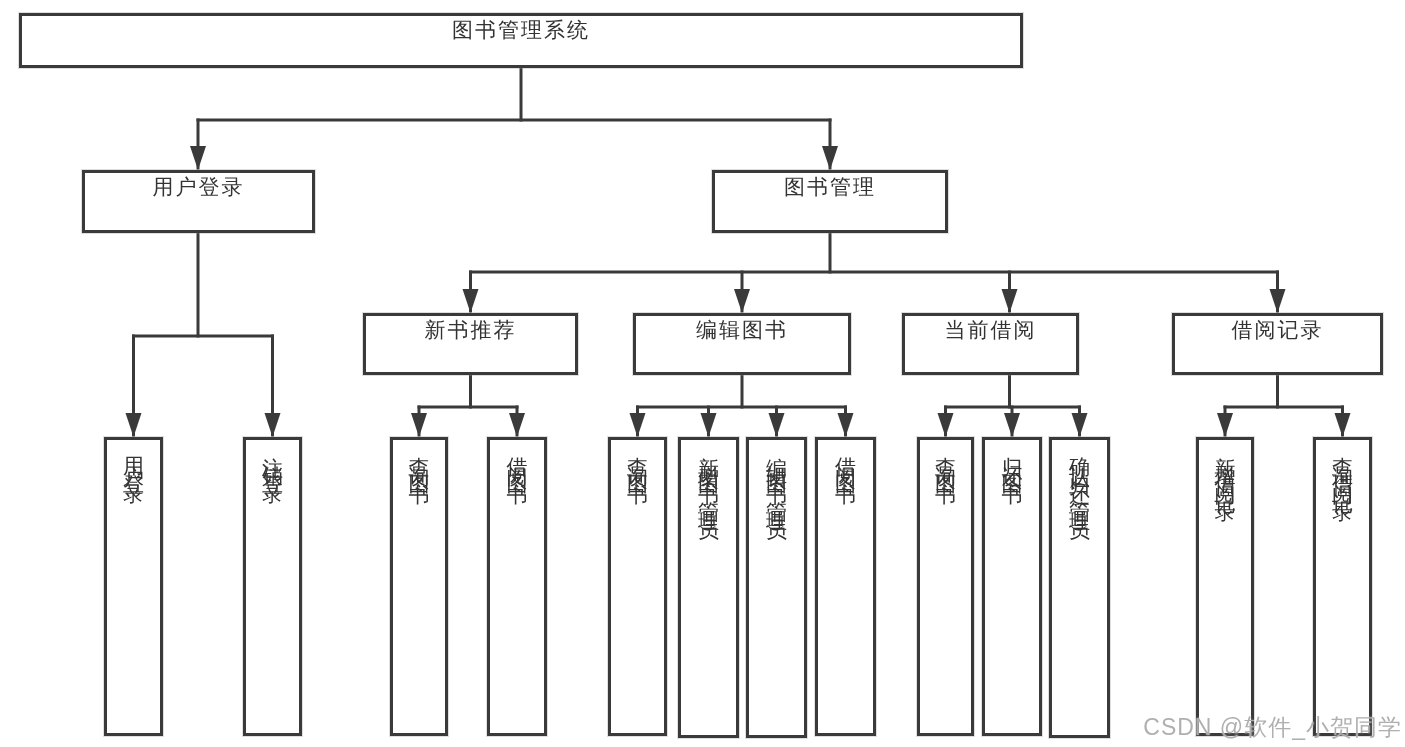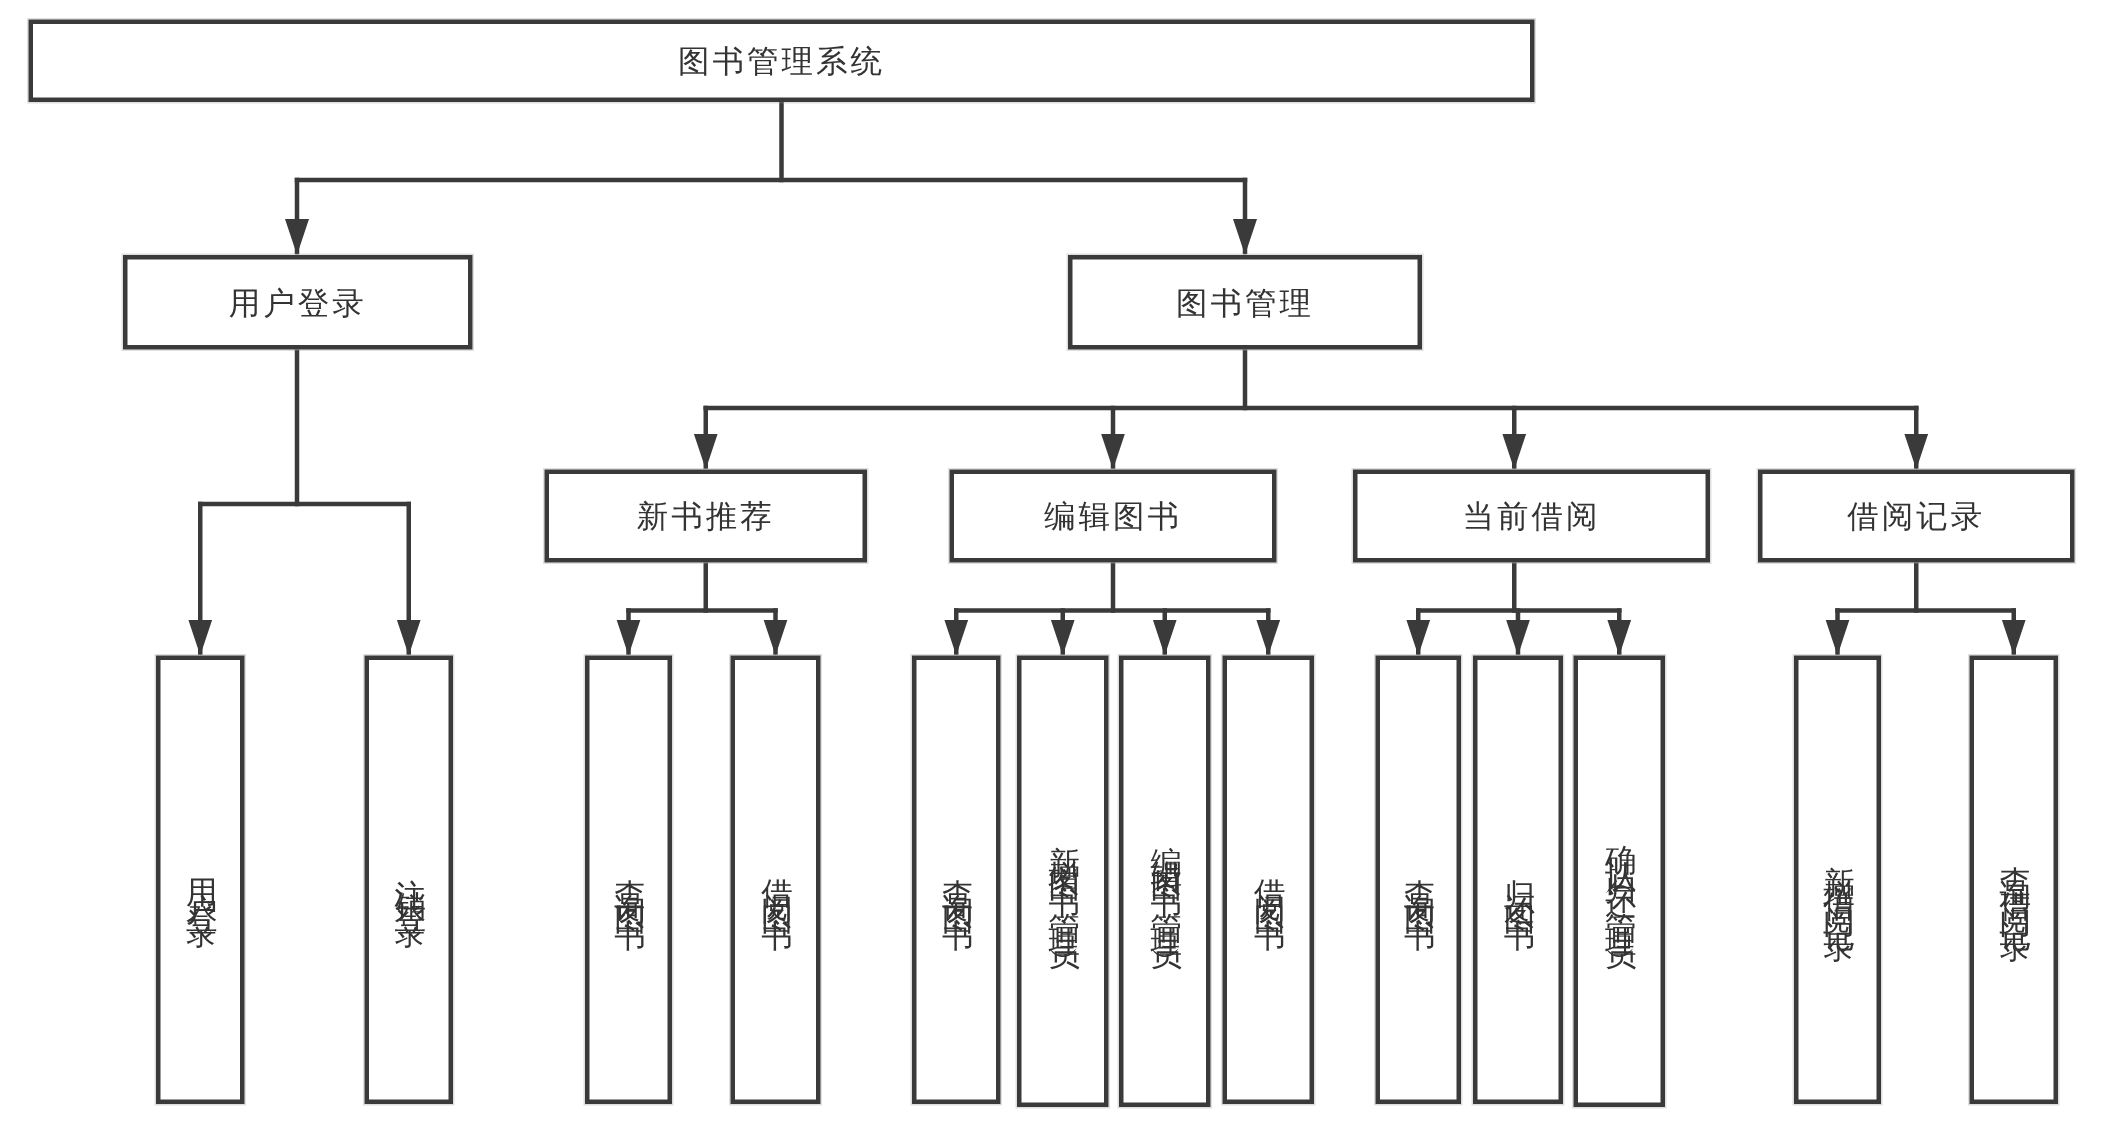--- a/index.html
+++ b/index.html
@@ -25,21 +25,21 @@
     left: 0;
     top: 0;
     pointer-events: none;
   }
   .node {
     position: absolute;
     box-sizing: border-box;
     border: 3px solid #3a3a3a;
     background: #ffffff;
     display: flex;
-    align-items: center;
+    align-items: flex-start;
     justify-content: center;
     box-shadow: 0 0 0 1px rgba(150,150,150,0.30);
   }
   .hlabel {
     font-size: 21px;
     color: #333333;
     letter-spacing: 2px;
     white-space: nowrap;
   }
   .vlabel {
@@ -128,21 +128,21 @@
   <div class="node" style="left:363px;top:313px;width:215px;height:62px">
     <span class="hlabel">新书推荐</span>
   </div>
 
   <div class="node" style="left:712px;top:170px;width:236px;height:63px">
     <span class="hlabel">图书管理</span>
   </div>
   <div class="node" style="left:633px;top:313px;width:218px;height:62px">
     <span class="hlabel">编辑图书</span>
   </div>
-  <div class="node" style="left:902px;top:313px;width:238px;height:62px">
+  <div class="node" style="left:902px;top:313px;width:177px;height:62px">
     <span class="hlabel">当前借阅</span>
   </div>
   <div class="node" style="left:1172px;top:313px;width:211px;height:62px">
     <span class="hlabel">借阅记录</span>
   </div>
 
   <div class="node" style="left:104px;top:437px;width:59px;height:299px">
     <span class="vlabel">用户登录</span>
   </div>
   <div class="node" style="left:243px;top:437px;width:59px;height:299px">
@@ -175,14 +175,15 @@
   <div class="node" style="left:1049px;top:437px;width:61px;height:301px">
     <span class="vlabel">确认归还（管理员）</span>
   </div>
   <div class="node" style="left:1196px;top:437px;width:58px;height:299px">
     <span class="vlabel">新增借阅记录</span>
   </div>
   <div class="node" style="left:1313px;top:437px;width:59px;height:299px">
     <span class="vlabel">查询借阅记录</span>
   </div>
 
+  <div class="watermark">CSDN @软件_小贺同学</div>
 
 </div>
 
 </body></html>

